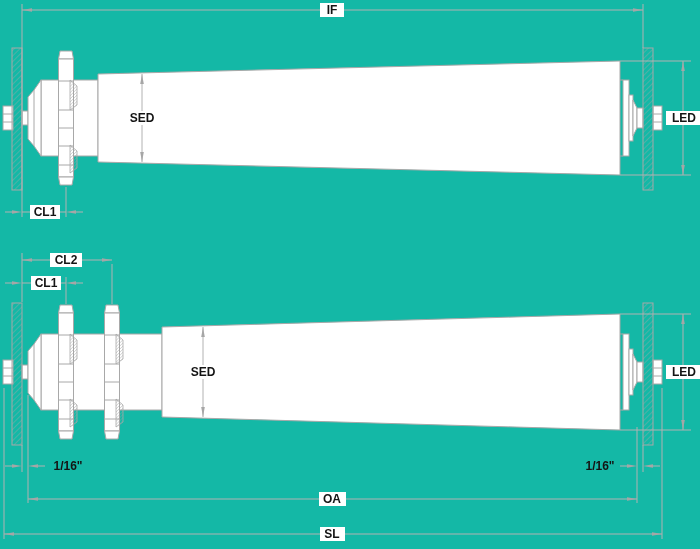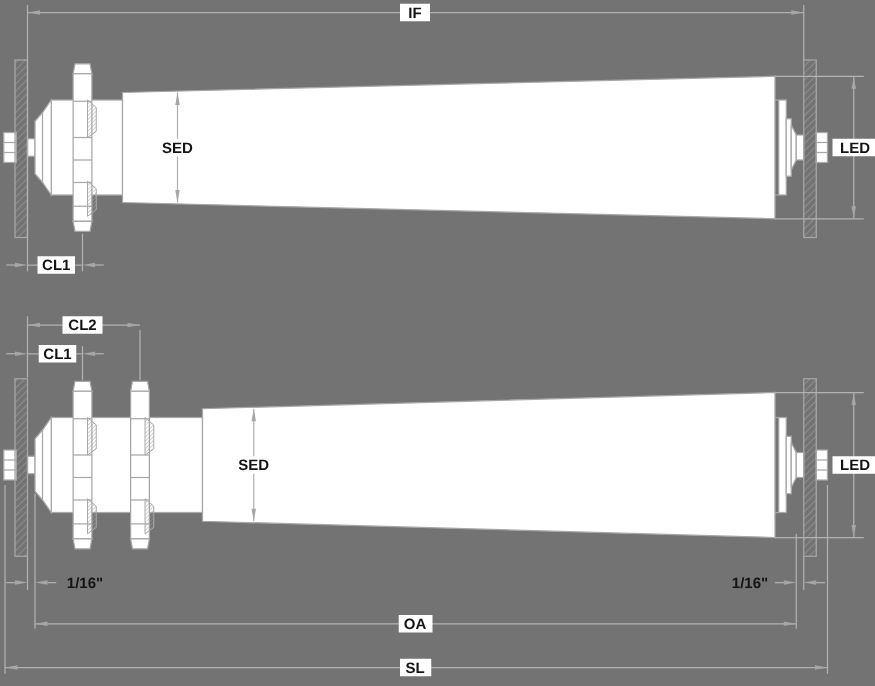--- a/index.html
+++ b/index.html
@@ -1,16 +1,16 @@
 <!DOCTYPE html>
 <html><head>
 <meta charset="utf-8">
 <style>
   html,body{margin:0;padding:0;background:#ffffff;}
-  .stage{width:700px;height:549px;background:#737373;position:relative;font-family:"Liberation Sans",sans-serif;}
+  .stage{width:700px;height:549px;background:#14b8a6;position:relative;font-family:"Liberation Sans",sans-serif;}
   .ln{stroke:#a8a8a8;fill:none;stroke-width:1;}
   .wh{fill:#ffffff;stroke:#a8a8a8;stroke-width:1;}
   .hp{fill:url(#hatchWall);stroke:#a8a8a8;stroke-width:1;}
   .tp{fill:url(#hatchTooth);stroke:#a8a8a8;stroke-width:0.8;}
   .dim{stroke:#b2b2b2;fill:none;stroke-width:1;}
   .ah{fill:#a6a6a6;stroke:none;}
   .bg{fill:#ffffff;stroke:none;}
   text.lbl{font-family:"Liberation Sans",sans-serif;font-size:12px;font-weight:bold;fill:#141414;text-anchor:middle;}
 </style>
 </head>

